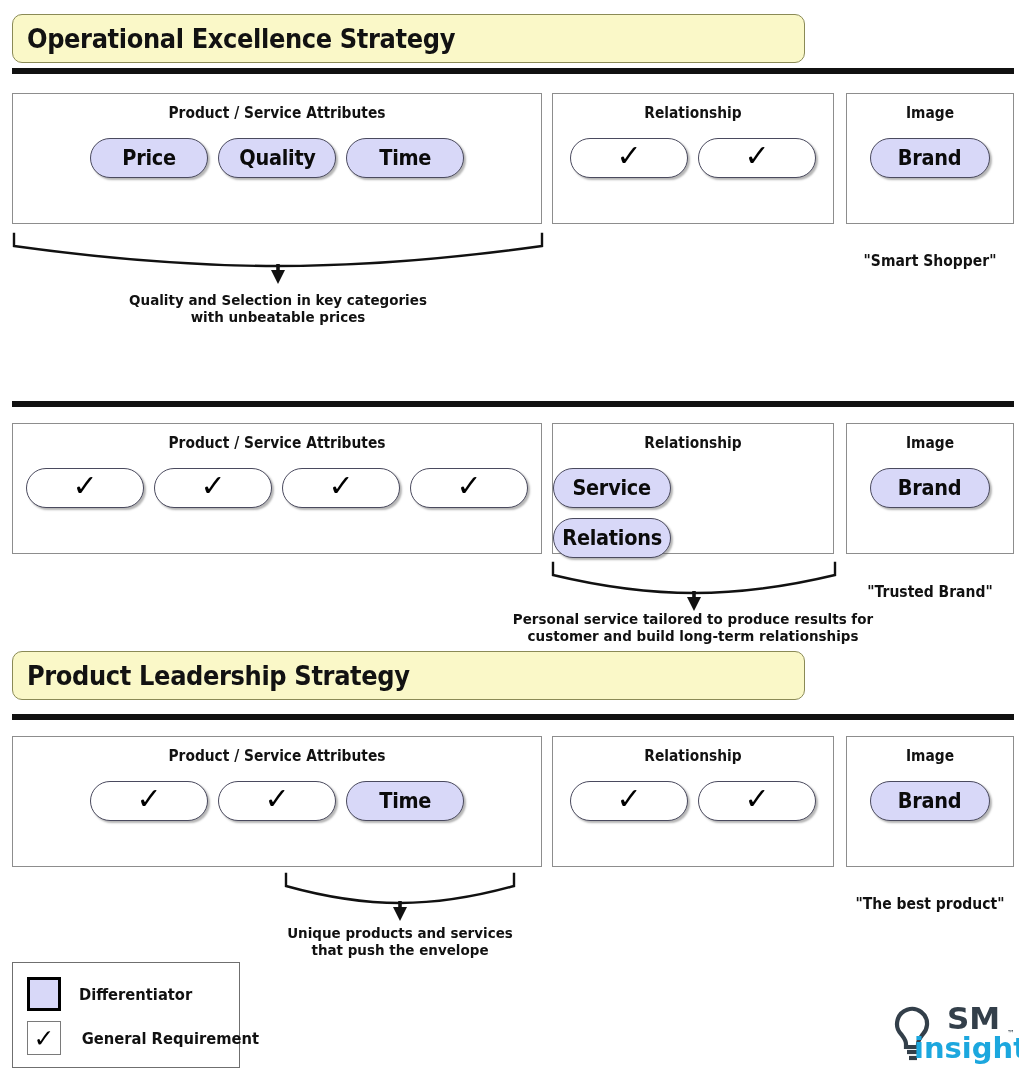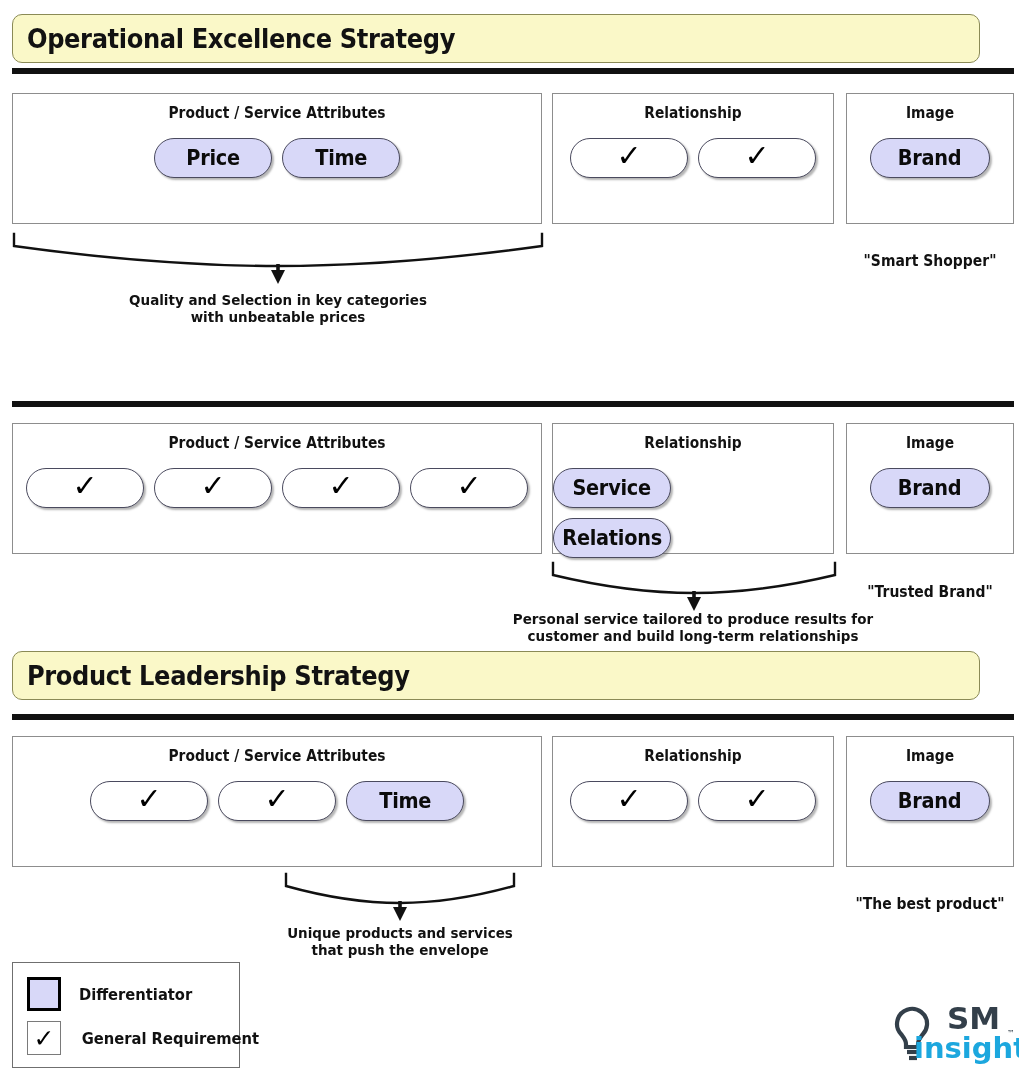--- a/index.html
+++ b/index.html
@@ -16,21 +16,21 @@
     width: 1031px;
     height: 1078px;
     background: #ffffff;
     overflow: hidden;
   }
 
   
   .title-bar {
     position: absolute;
     left: 12px;
-    width: 968px;
+    width: 793px;
     height: 49px;
     background: #FAF8C8;
     border: 1.5px solid #8a8a56;
     border-radius: 10px;
     box-sizing: border-box;
     display: flex;
     align-items: center;
   }
   .title-bar .title-text {
     font-family: "DejaVu Sans", "Liberation Sans", sans-serif;
@@ -210,20 +210,23 @@
   </div>
   <div class="rule" style="top:68px;"></div>
 
   <div class="panel" style="left:12px; top:93px; width:530px; height:131px;">
     <div class="panel-header">Product / Service Attributes</div>
     <div class="pill-row" style="top:44px;">
       <div class="pill diff">
         <span class="pill-label">Price</span>
       </div>
       <div class="pill diff">
+        <span class="pill-label">Quality</span>
+      </div>
+      <div class="pill diff">
         <span class="pill-label">Time</span>
       </div>
     </div>
   </div>
 
   <div class="panel" style="left:552px; top:93px; width:282px; height:131px;">
     <div class="panel-header">Relationship</div>
     <div class="pill-row" style="top:44px;">
       <div class="pill">
         <span class="check">✓</span>

